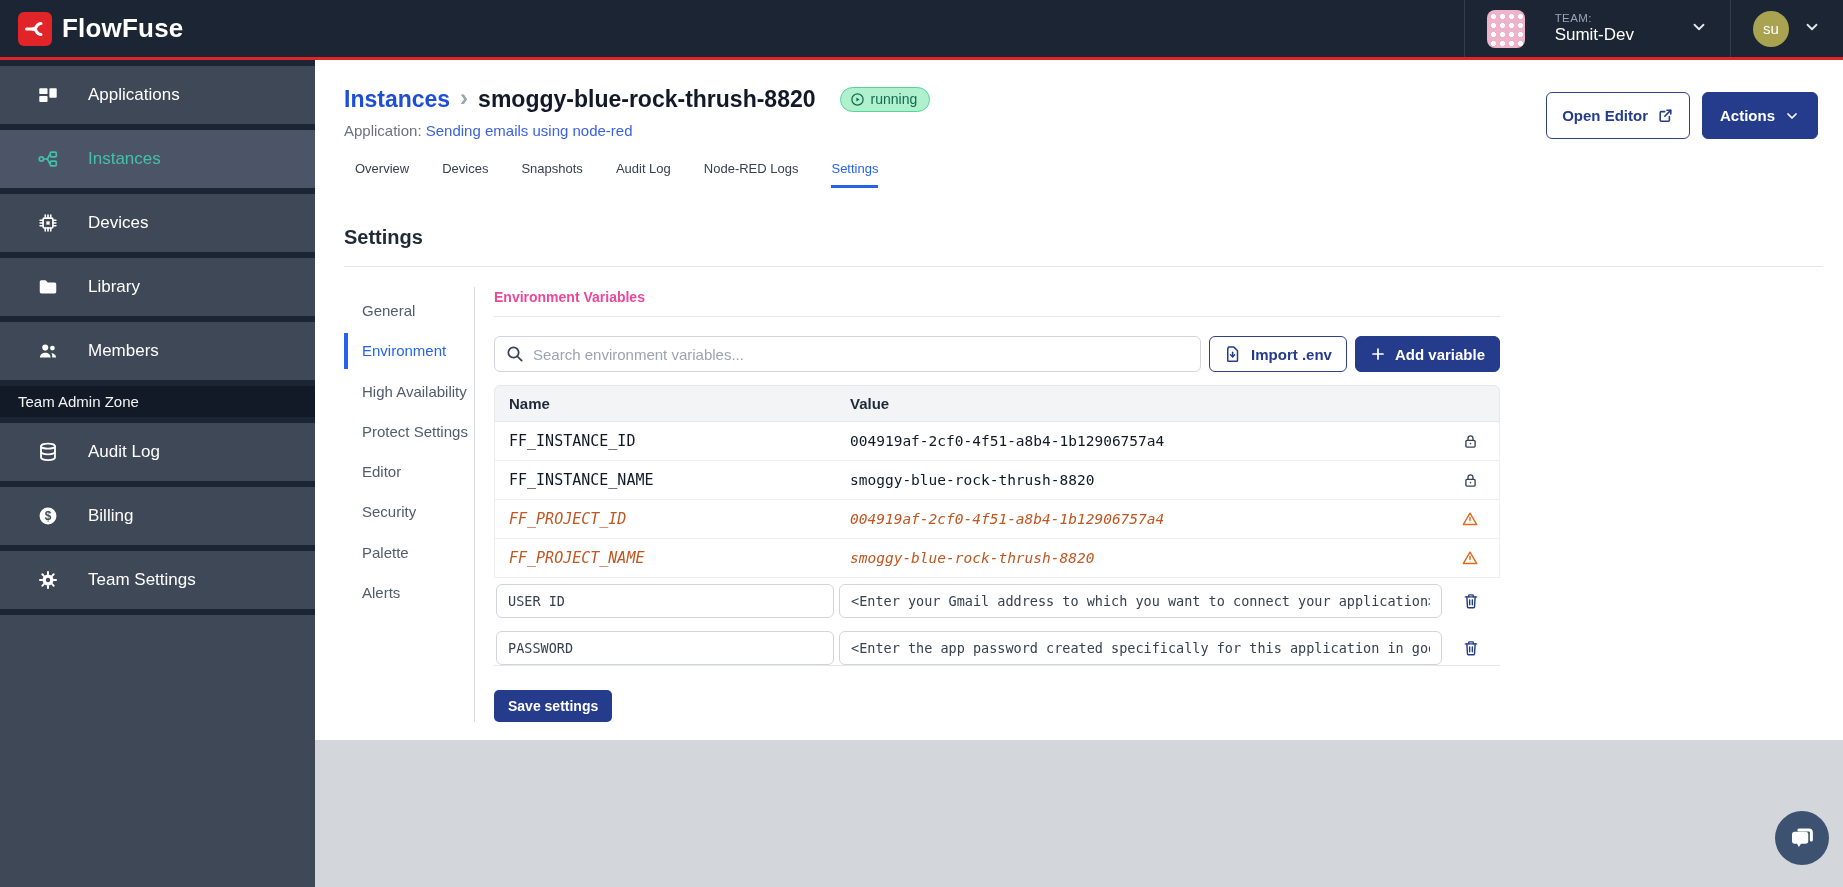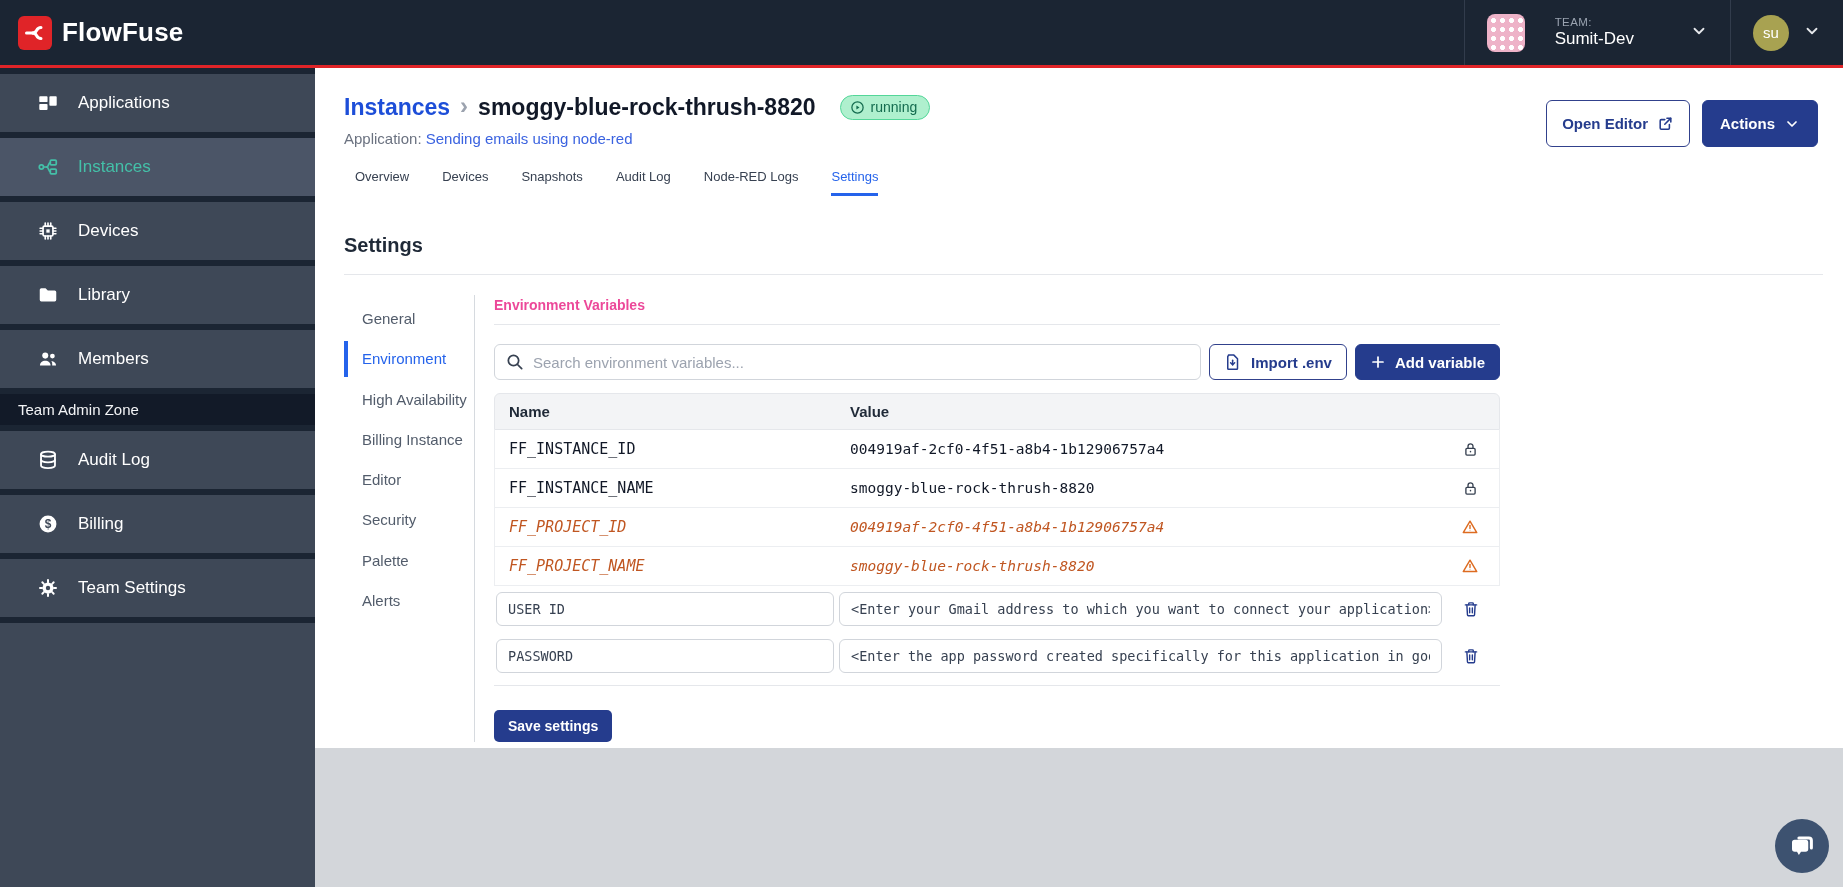--- a/index.html
+++ b/index.html
@@ -10,21 +10,21 @@
     color:#111827;
   }
   :root{
     --dark:#1B2533; --item:#3E4857; --item-active:#4B5567; --band-label:#121A28;
     --teal:#44C0A8; --red:#E02428; --navy:#253C8D; --link:#1D4ED8; --tab-blue:#2563EB;
     --border:#E5E7EB; --gray-text:#6B7280; --orange:#C05621; --orange-icon:#DD6B20;
   }
 
   
   .navbar{
-    height:68px; background:var(--dark); border-bottom:3px solid var(--red);
+    height:60px; background:var(--dark); border-bottom:3px solid var(--red);
     display:flex; align-items:center; justify-content:space-between; padding:0 0 0 18px;
   }
   .brand{ display:flex; align-items:center; gap:10px; }
   .brand-logo{
     width:34px; height:34px; border-radius:6px; background:var(--red);
     display:flex; align-items:center; justify-content:center;
   }
   .brand-name{ color:#fff; font-size:26px; font-weight:700; letter-spacing:.2px; }
   .nav-right{ display:flex; align-items:stretch; height:100%; }
   .team-selector{
@@ -48,21 +48,21 @@
   }
 
   
   .body-row{ display:flex; height:827px; }
   .sidebar{
     width:315px; flex:none; background:var(--dark);
     display:flex; flex-direction:column;
   }
   .side-item{
     background:var(--item); color:#fff; height:58px; margin-top:6px;
-    display:flex; align-items:center; gap:18px; padding:0 0 0 36px;
+    display:flex; align-items:center; gap:28px; padding:0 0 0 36px;
     font-size:17px; cursor:pointer;
   }
   .side-item .sicon{ width:24px; display:flex; justify-content:center; }
   .side-item.active{ background:var(--item-active); color:var(--teal); }
   .side-section{
     background:var(--band-label); color:#F3F4F6; font-size:15px;
     height:31px; margin-top:6px; display:flex; align-items:center; padding-left:18px;
   }
   .side-fill{ flex:1; background:var(--item); margin-top:6px; }
 
@@ -136,21 +136,21 @@
   .t-row .c-name{ padding-left:14px; font-size:15px; }
   .t-row .c-value{ font-size:14.5px; }
   .t-row.deprecated .c-name, .t-row.deprecated .c-value{ color:var(--orange); font-style:italic; }
   .c-icon{ display:flex; justify-content:center; align-items:center; }
   .icon-btn{ background:none; border:none; cursor:pointer; display:flex; padding:2px; }
 
   .t-edit{
     display:grid; grid-template-columns:345px 1fr 58px; align-items:center;
     padding:6px 0; border-bottom:1px solid transparent;
   }
-  .t-edit:last-of-type{ border-bottom:1px solid var(--border); padding-bottom:12px; }
+  .t-edit:last-of-type{ border-bottom:1px solid var(--border); padding-bottom:0; }
   .env-input{
     height:34px; border:1px solid #D1D5DB; border-radius:6px; padding:0 11px;
     font-family:"DejaVu Sans Mono", monospace; font-size:13.5px; color:#374151;
     outline:none; width:100%;
   }
   .t-edit .name-input{ width:338px; margin-left:2px; }
   .t-edit .value-input{ width:100%; }
 
   .save-btn{ margin-top:24px; background:var(--navy); color:#fff; border:none; border-radius:5px;
              padding:8px 14px; font-size:14px; font-weight:700; cursor:pointer;
@@ -350,21 +350,21 @@
 
       <section class="settings">
         <h2 class="settings-title">Settings</h2>
         <hr class="settings-hr">
 
         <div class="settings-grid">
           <nav class="settings-nav">
             <div class="snav-item">General</div>
             <div class="snav-item active">Environment</div>
             <div class="snav-item">High Availability</div>
-            <div class="snav-item">Billing Instance</div>
+            <div class="snav-item">Protect Settings</div>
             <div class="snav-item">Editor</div>
             <div class="snav-item">Security</div>
             <div class="snav-item">Palette</div>
             <div class="snav-item">Alerts</div>
           </nav>
 
           <div class="env-panel">
             <div class="panel-title">Environment Variables</div>
 
             <div class="env-toolbar">

